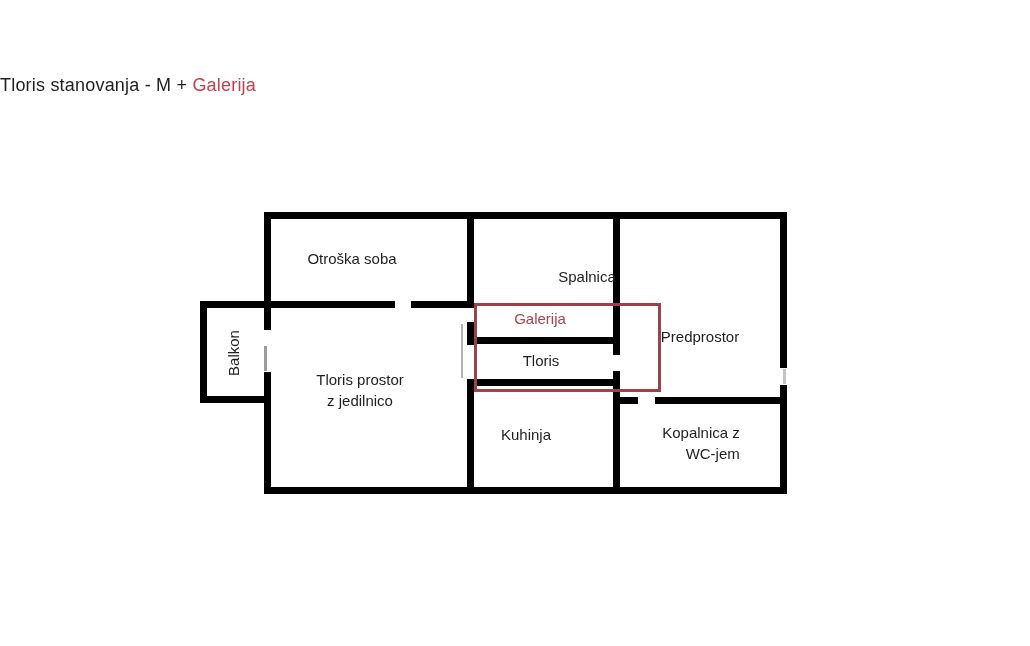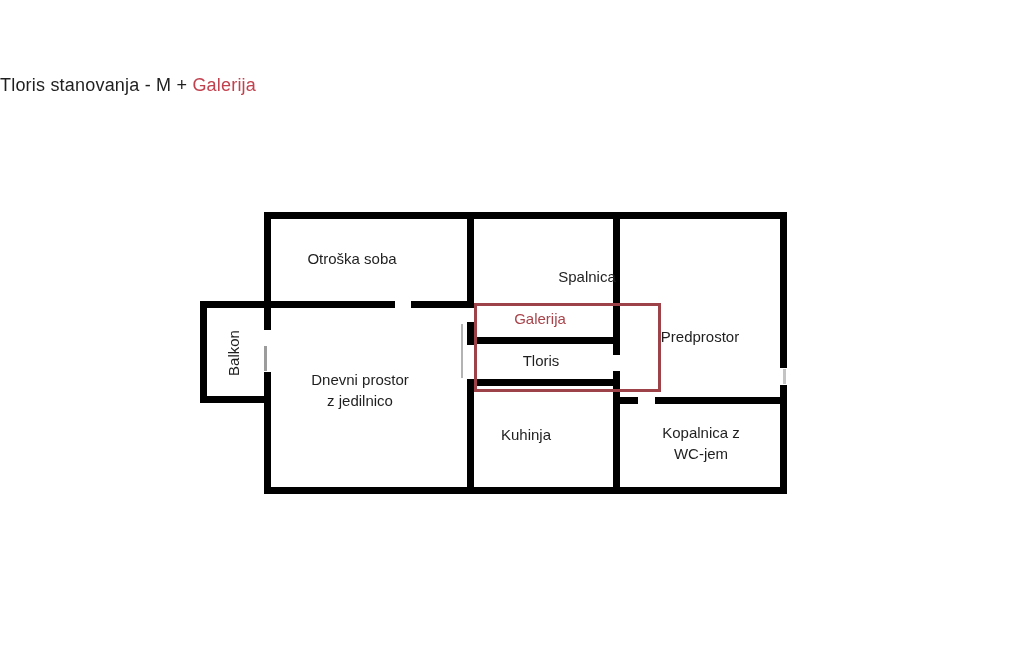--- a/index.html
+++ b/index.html
@@ -101,22 +101,22 @@
 
   <div class="galerija-outline"></div>
 
   <div class="room-label" style="left:352px; top:258px;">Otroška soba</div>
   <div class="room-label" style="left:543px; top:276px;margin-left:44px;">Spalnica</div>
   <div class="room-label" style="left:700px; top:300px;margin-top:36px;">Predprostor</div>
   <div class="room-label red" style="left:540px; top:318px;">Galerija</div>
   <div class="room-label" style="left:541px; top:360px;">Tloris</div>
   <div class="room-label vertical" style="left:233px; top:353px;">Balkon</div>
   <div class="room-label" style="left:360px; top:390px;">
-    <div>Dnevni prostor</div>
+    <div>Tloris prostor</div>
     <div>z jedilnico</div>
   </div>
   <div class="room-label" style="left:526px; top:434px;">Kuhinja</div>
-  <div class="room-label" style="left:701px; top:443px;">
+  <div class="room-label" style="left:701px; top:443px;text-align:right;">
     <div>Kopalnica z</div>
     <div>WC-jem</div>
   </div>
 
 </div>
 
 </body></html>

